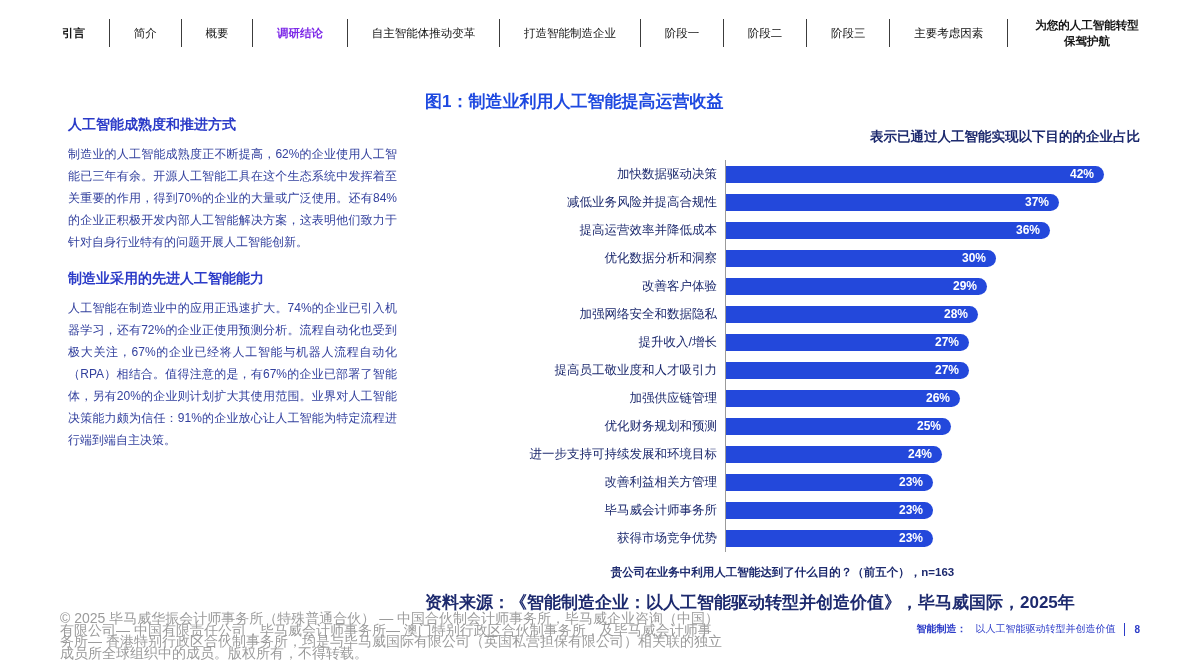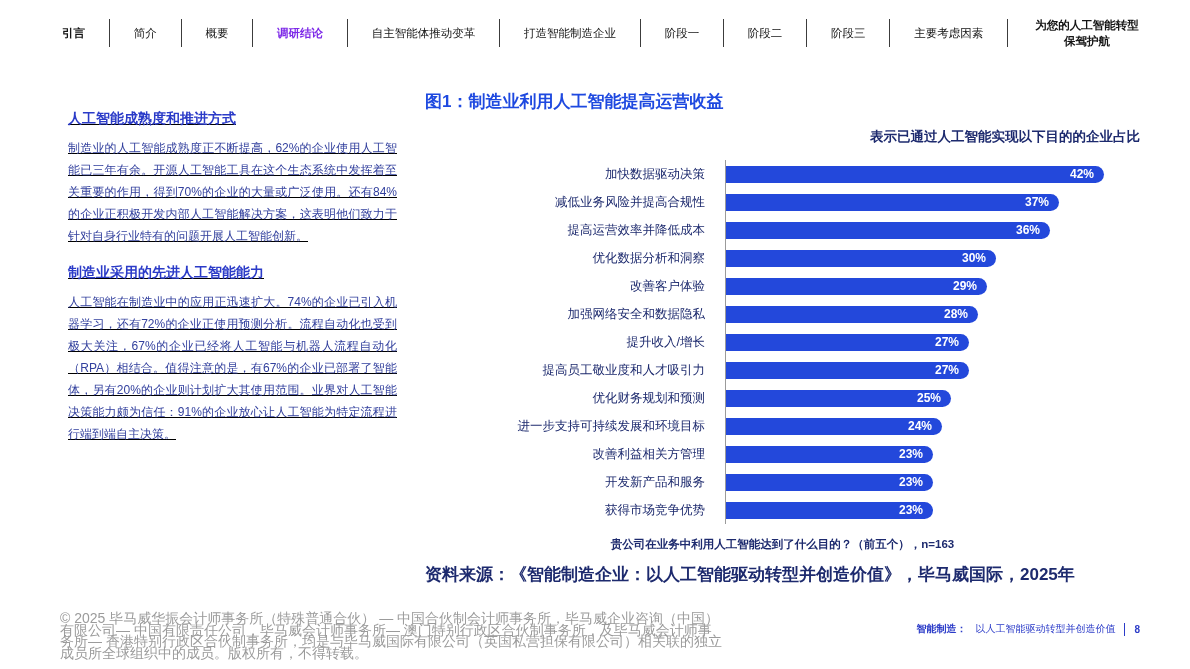--- a/index.html
+++ b/index.html
@@ -31,37 +31,37 @@
     text-align:center; cursor:pointer;
   }
   .nav-item:first-child{font-weight:bold; padding-left:4px;}
   .nav-item.active{color:var(--nav-purple); font-weight:bold;}
   .nav-item:last-child{
     max-width:122px; white-space:normal; line-height:1.4; font-weight:bold; padding-right:0;
   }
   .nav-sep{width:1px; height:28px; background:#3c3c3c; flex:none;}
 
   
-  .left-col{position:absolute; left:68px; top:110px; width:329px;text-decoration:underline;}
+  .left-col{position:absolute; left:68px; top:116px; width:329px;}
   .section-heading{
     font-size:14px; font-weight:bold; color:var(--heading-blue); margin-bottom:9px;
   }
   .section-body{
     font-size:12px; line-height:22px; color:var(--body-blue);
     text-align:justify; margin-bottom:17px;
   }
 
   
   .chart{position:absolute; left:425px; top:90px; width:715px;}
   .chart-title{font-size:17px; font-weight:bold; color:var(--title-blue);}
   .chart-subtitle{font-size:13.5px; font-weight:bold; color:var(--navy); margin-top:15px;text-align:right;}
   .chart-rows{margin-top:14px;}
   .chart-row{display:flex; align-items:center; height:28px;}
   .chart-label{
-    width:300px; flex:none; padding-right:20px; text-align:right;
+    width:300px; flex:none; padding-right:8px; text-align:right;
     font-size:12.5px; color:var(--navy);
   }
   .chart-track{
     flex:1; align-self:stretch; border-left:1px solid var(--axis-gray);
     display:flex; align-items:center;
   }
   .chart-bar{
     height:17px; background:var(--bar-blue); border-radius:0 9px 9px 0;
     display:flex; align-items:center; justify-content:flex-end;
     padding-right:10px; min-width:28px;
@@ -191,20 +191,28 @@
 
   <div class="chart-row">
     <div class="chart-label">提高员工敬业度和人才吸引力</div>
     <div class="chart-track">
       <div class="chart-bar" style="width: 243px; background: rgb(35, 72, 219);">
         <span class="chart-value" style="color: rgb(255, 255, 255);">27%</span>
       </div>
     </div>
   </div>
 
+  <div class="chart-row">
+    <div class="chart-label">加强供应链管理</div>
+    <div class="chart-track">
+      <div class="chart-bar" style="width: 234px; background: rgb(35, 72, 219);">
+        <span class="chart-value" style="color: rgb(255, 255, 255);">26%</span>
+      </div>
+    </div>
+  </div>
 
   <div class="chart-row">
     <div class="chart-label">优化财务规划和预测</div>
     <div class="chart-track">
       <div class="chart-bar" style="width: 225px; background: rgb(35, 72, 219);">
         <span class="chart-value" style="color: rgb(255, 255, 255);">25%</span>
       </div>
     </div>
   </div>
 
@@ -220,21 +228,21 @@
   <div class="chart-row">
     <div class="chart-label">改善利益相关方管理</div>
     <div class="chart-track">
       <div class="chart-bar" style="width: 207px; background: rgb(35, 72, 219);">
         <span class="chart-value" style="color: rgb(255, 255, 255);">23%</span>
       </div>
     </div>
   </div>
 
   <div class="chart-row">
-    <div class="chart-label">开发新产品和服务</div>
+    <div class="chart-label">毕马威会计师事务所</div>
     <div class="chart-track">
       <div class="chart-bar" style="width: 207px; background: rgb(35, 72, 219);">
         <span class="chart-value" style="color: rgb(255, 255, 255);">23%</span>
       </div>
     </div>
   </div>
 
   <div class="chart-row">
     <div class="chart-label">获得市场竞争优势</div>
     <div class="chart-track">

